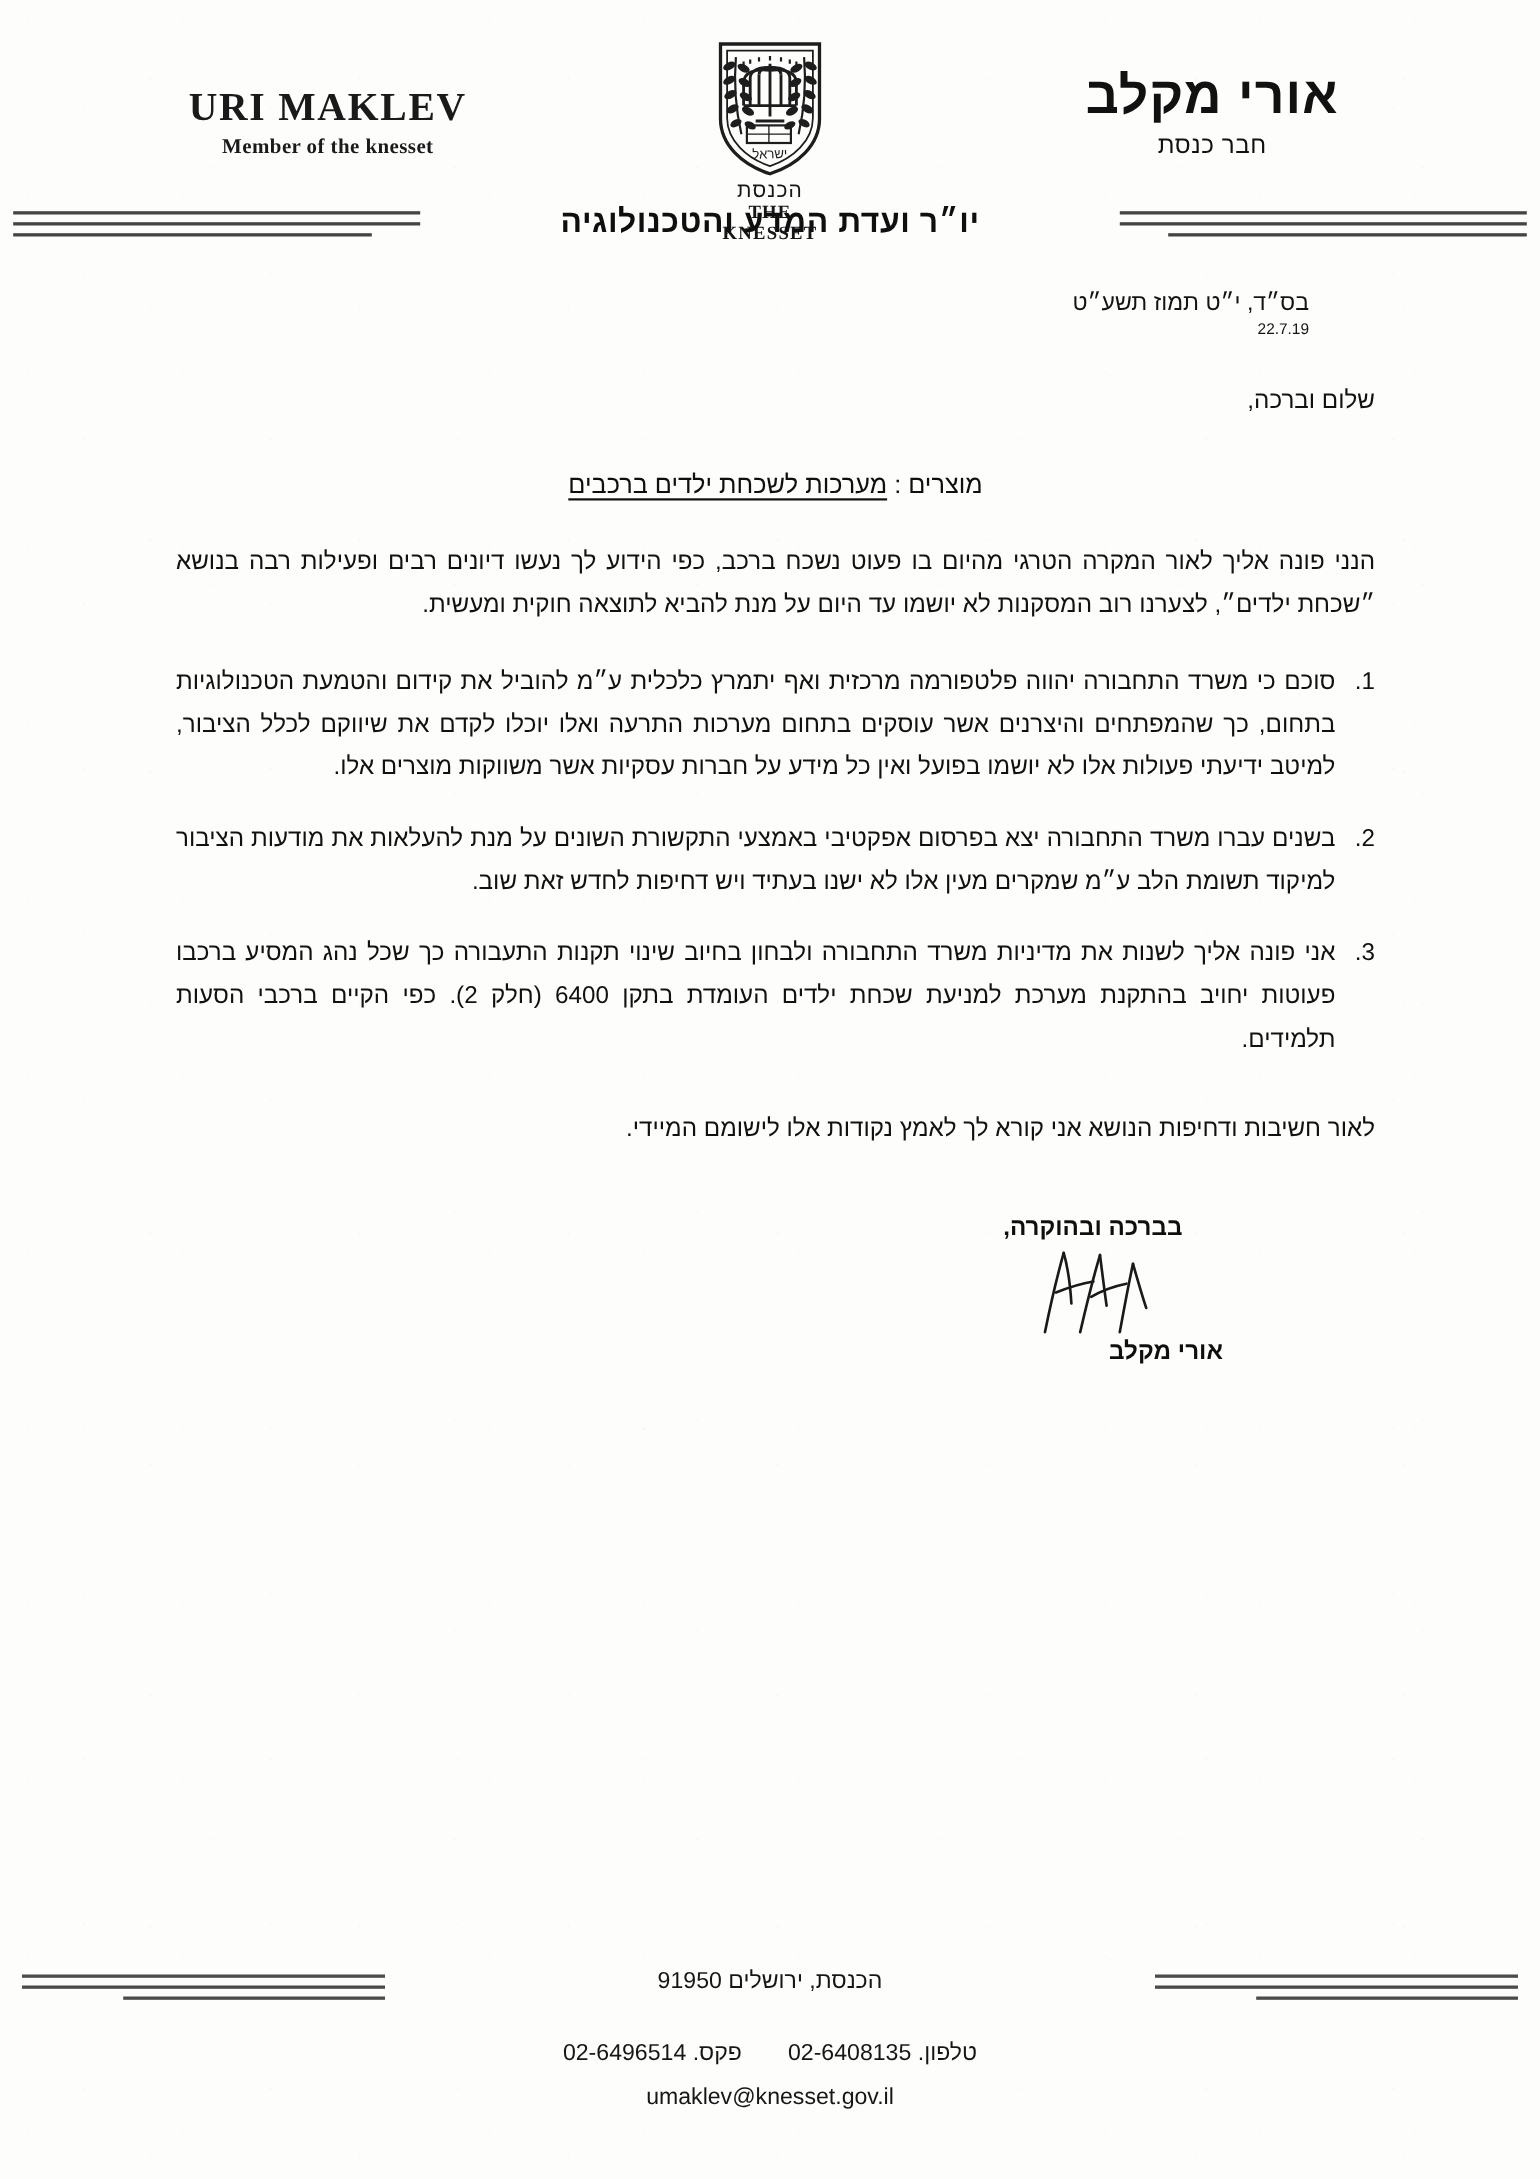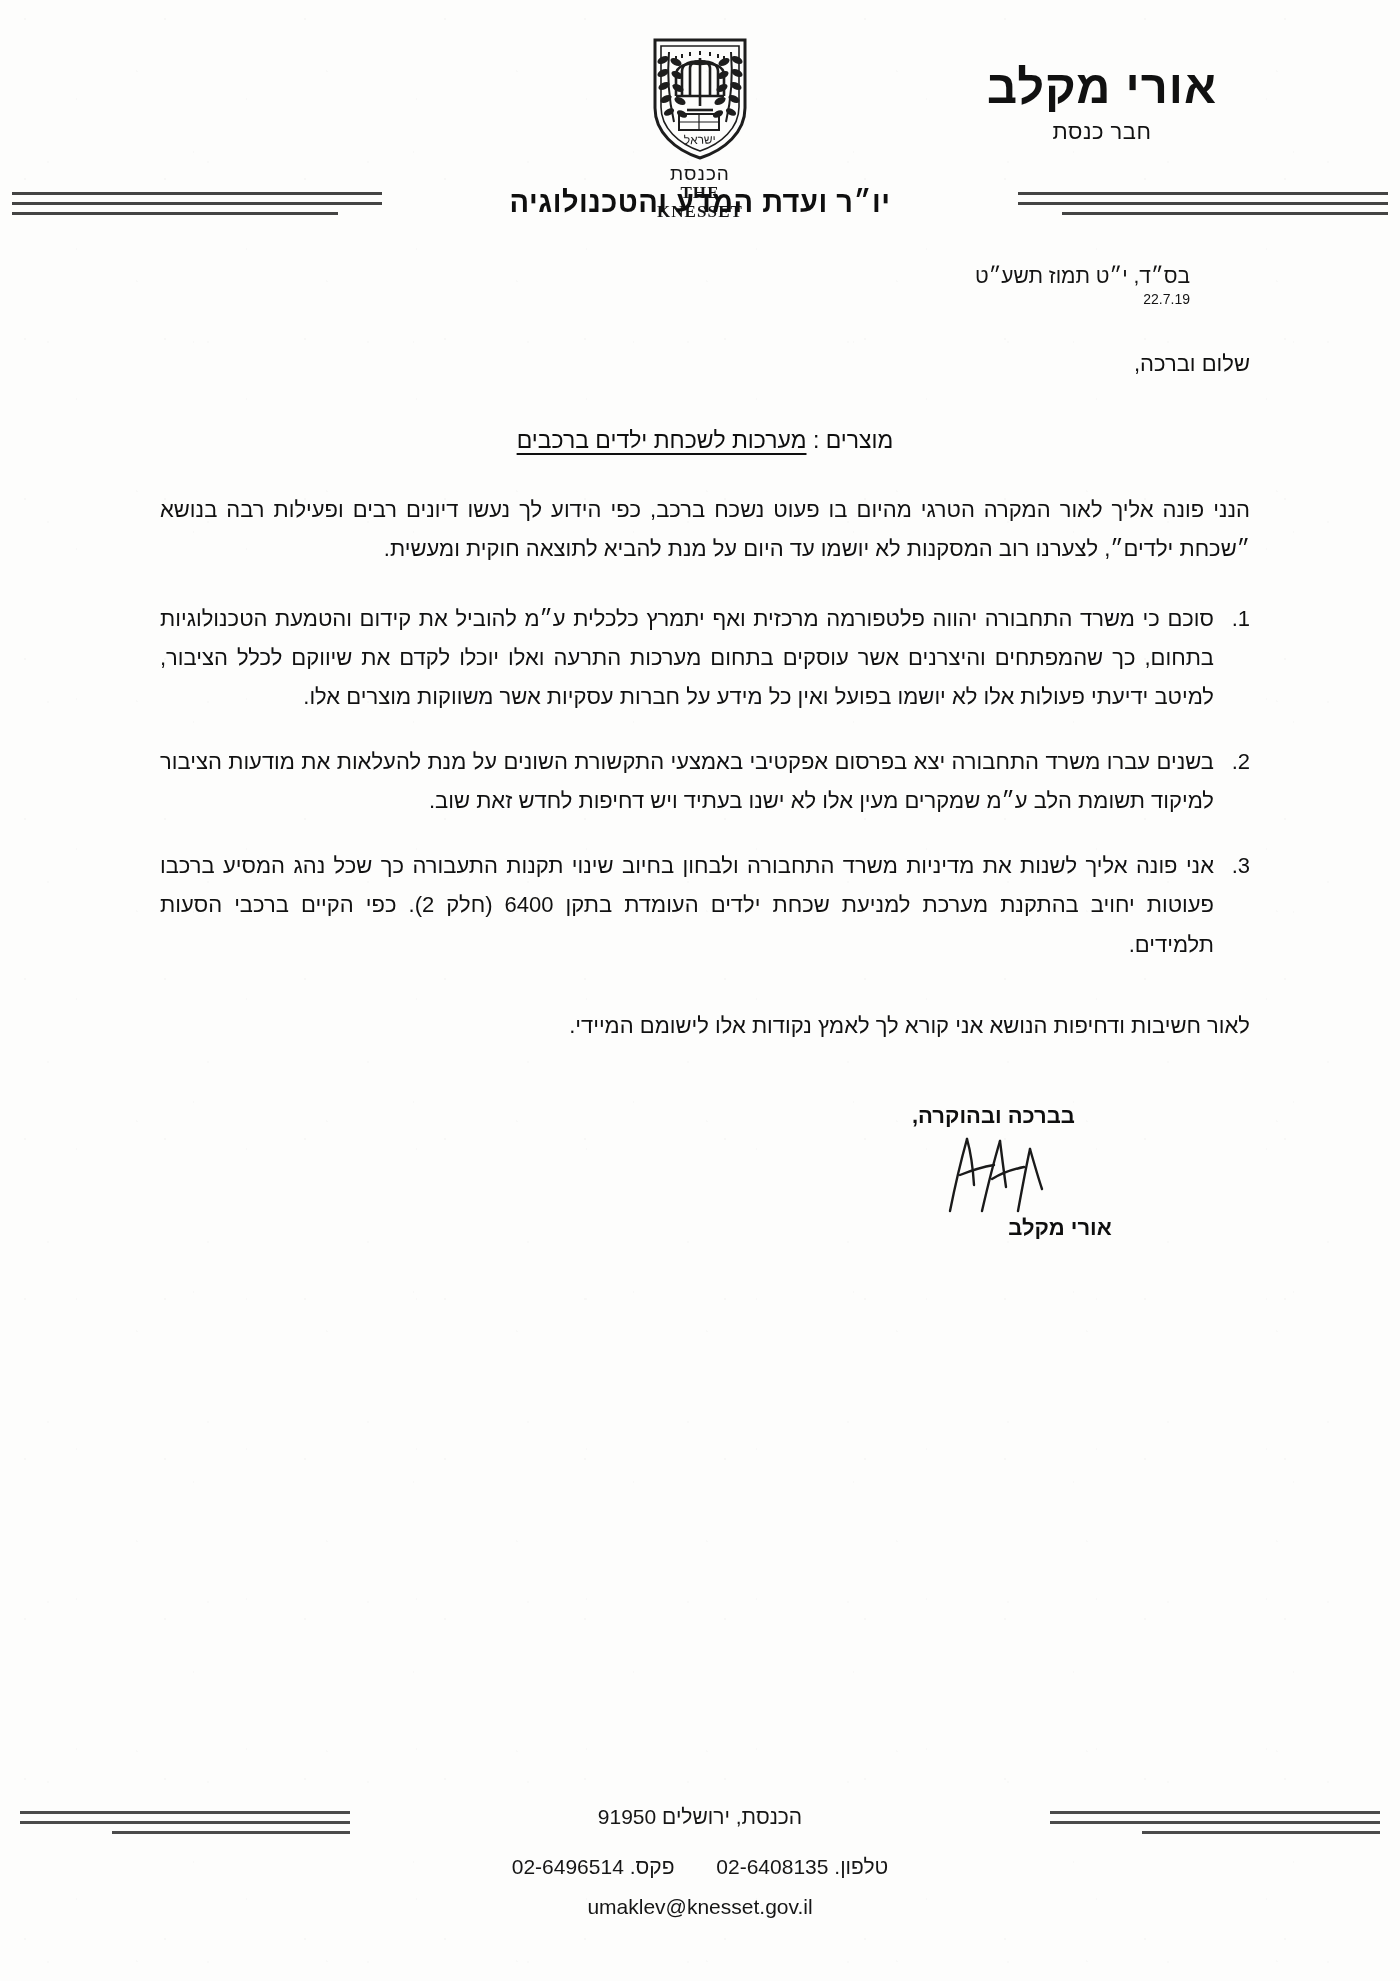--- a/index.html
+++ b/index.html
@@ -331,21 +331,21 @@
     position: absolute;
     left: 50%;
     transform: translateX(-50%);
     top: -6px;
     font-size: 21px;
     color: #161616;
     white-space: nowrap;
     direction: rtl;
   }
   .footer-line2 {
-    margin-top: 14px;
+    margin-top: 30px;
     font-size: 21px;
     color: #161616;
     direction: rtl;
   }
   .footer-line2 .seg { margin: 0 18px; }
   .footer-email {
     margin-top: 16px;
     font-size: 21px;
     color: #161616;
     direction: ltr;
@@ -353,20 +353,24 @@
 
   .num-ltr { direction: ltr; unicode-bidi: embed; display: inline-block; }
 </style>
 </head>
 <body>
 
 <div class="page">
 
   <div class="header">
 
+    <div class="letterhead-en">
+      <div class="name-en">URI MAKLEV</div>
+      <div class="role-en">Member of  the knesset</div>
+    </div>
 
     <div class="emblem-wrap">
       <span>
         <svg width="118" height="128" viewBox="0 0 118 128" aria-hidden="true">
 
           <path d="M14 6 H104 V74 C104 98 84 116 59 124 C34 116 14 98 14 74 Z" fill="none" stroke="#1d1d1d" stroke-width="3"></path>
           <path d="M20 12 H98 V73 C98 94 80 110 59 117 C38 110 20 94 20 73 Z" fill="none" stroke="#1d1d1d" stroke-width="1.6"></path>
 
           <g stroke="#1d1d1d" stroke-width="2" fill="none">
             <path d="M28 18 C26 42 28 66 33 88"></path>

